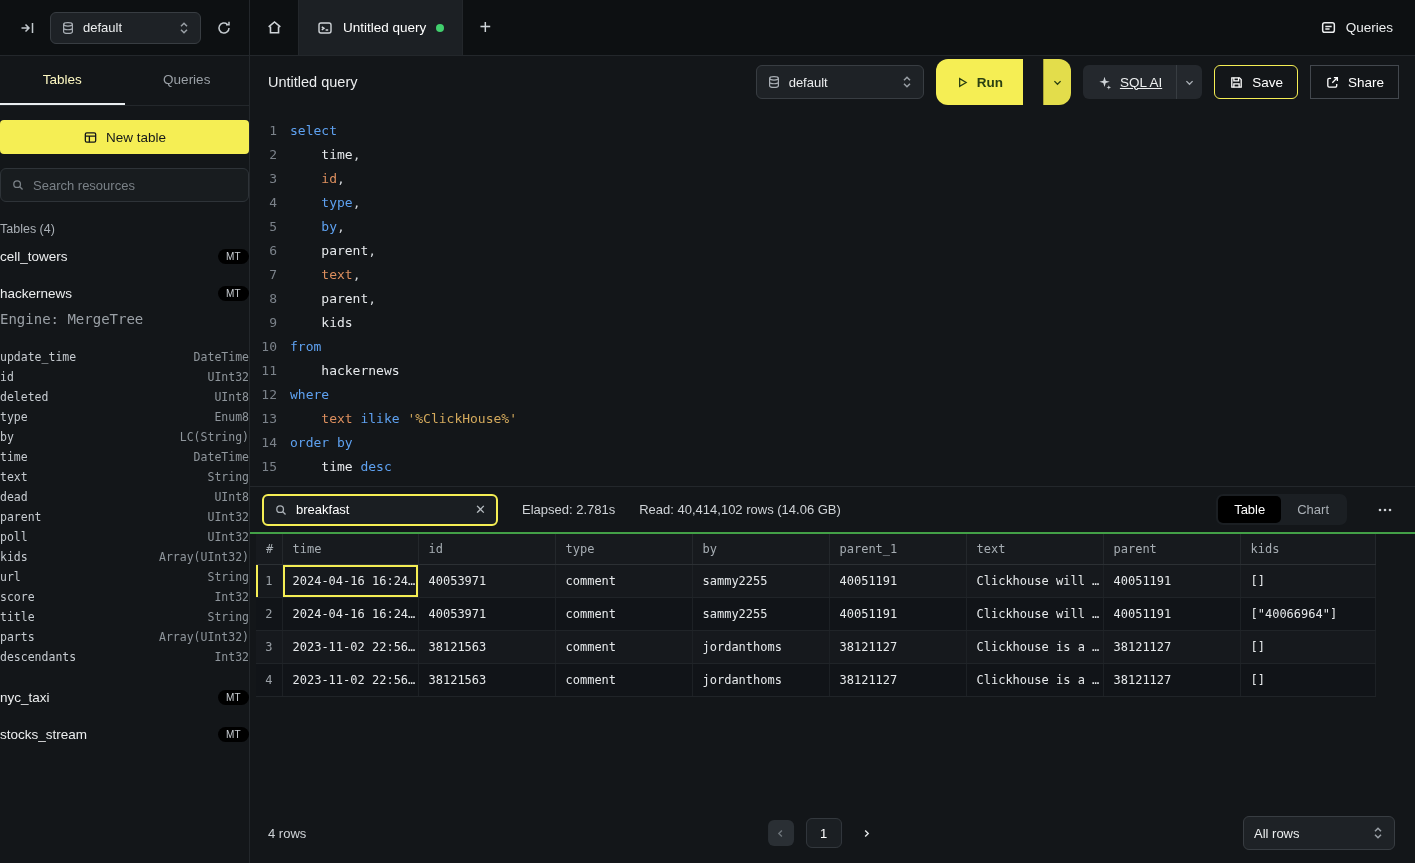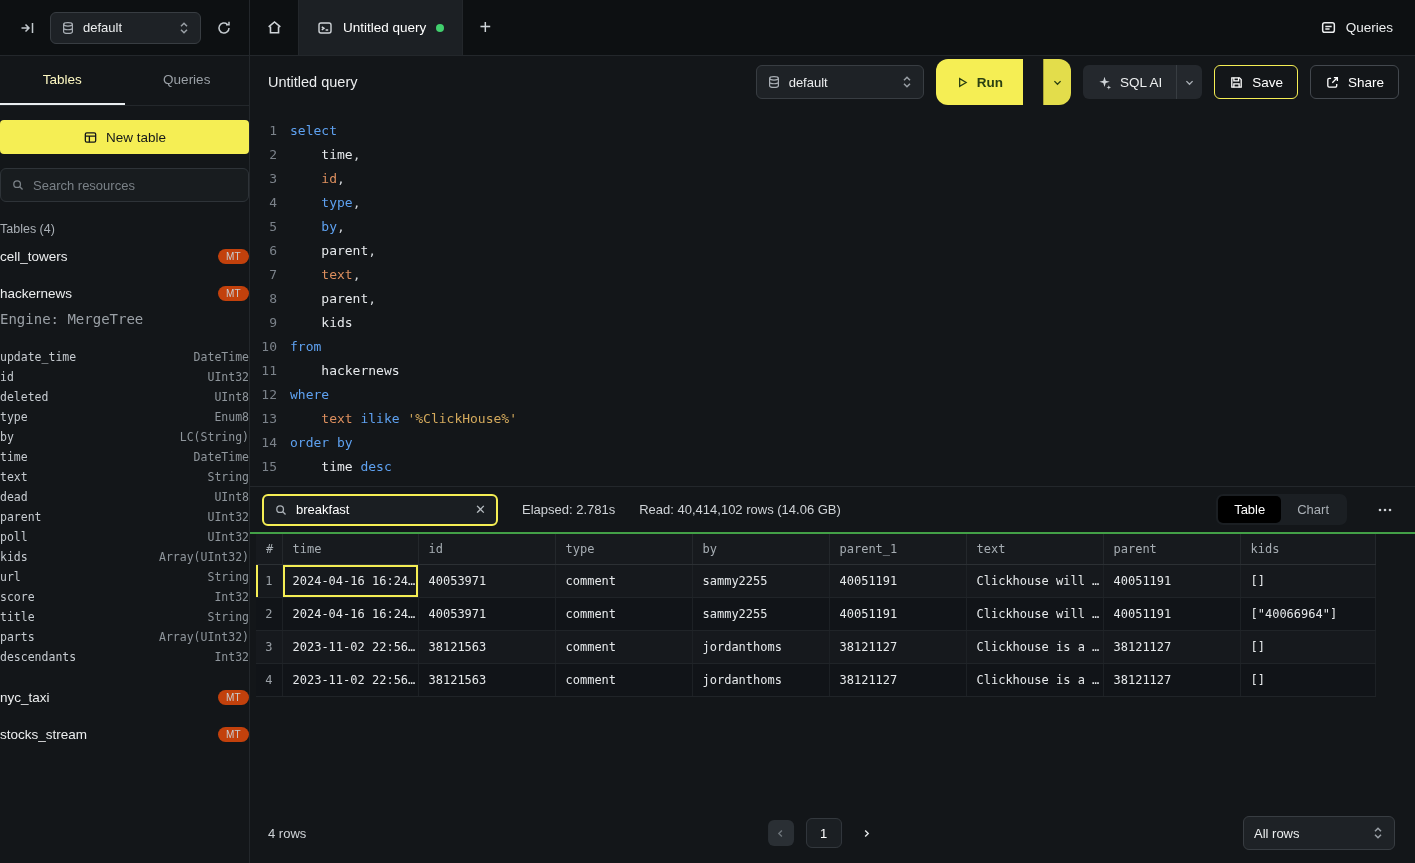--- a/index.html
+++ b/index.html
@@ -42,39 +42,39 @@
   .sidebar-tabs { height:50px; flex:none; display:flex; border-bottom:1px solid var(--border); }
   .sidebar-tab { flex:1; display:flex; align-items:center; justify-content:center; color:#9aa0a6; font-size:13.5px; cursor:pointer; border-bottom:2px solid transparent; }
   .sidebar-tab.active { color:#fef9c3; border-bottom-color:#e9edf0; }
   .sidebar-body { padding:14px 0; overflow:hidden; }
   .new-table-btn { width:100%; height:34px; background:var(--accent); color:#15181a; border:none; border-radius:4px; font-size:13.5px; font-family:"Liberation Sans",sans-serif; display:flex; align-items:center; justify-content:center; gap:8px; cursor:pointer; }
   .sidebar-search { margin-top:14px; height:34px; background:#181c1f; border:1px solid #2e3338; border-radius:6px; display:flex; align-items:center; gap:8px; padding:0 10px; color:#7a8187; }
   .sidebar-search input { flex:1; background:transparent; border:none; outline:none; color:#e8eaec; font-size:13px; font-family:"Liberation Sans",sans-serif; }
   .sidebar-search input::placeholder { color:#7a8187; }
   .section-title { margin-top:20px; color:#aab0b6; font-size:12.5px; }
   .table-item { margin-top:4px; height:33px; display:flex; align-items:center; justify-content:space-between; color:#eceeef; font-size:13.5px; cursor:pointer; }
-  .badge { background:#c2410c; color:#c9ced3; border-radius:10px; padding:2px 8px; font-size:10px; letter-spacing:.3px; }
+  .badge { background:#000000; color:#c9ced3; border-radius:10px; padding:2px 8px; font-size:10px; letter-spacing:.3px; }
   .engine-line { margin:1px 0 20px; color:#9aa0a6; font-size:14px; font-family:"DejaVu Sans Mono",monospace; }
   .col-row { height:20px; display:flex; align-items:center; justify-content:space-between; font-family:"DejaVu Sans Mono",monospace; font-size:11.5px; cursor:pointer; }
   .col-name { color:#c6cbd0; }
   .col-type { color:#8f969c; }
   .cols-gap { height:10px; }
 
   
   .query-header { height:52px; flex:none; display:flex; align-items:center; gap:12px; padding:0 16px 0 18px; }
   .query-title { font-size:14.5px; color:#eceeef; margin-right:auto; }
   .query-header .select { width:168px; height:34px; }
   .run-split { display:flex; height:46px; border-radius:12px; overflow:hidden; cursor:pointer;gap:20px; }
   .run-main { background:var(--accent); color:#2b4012; display:flex; align-items:center; gap:8px; padding:0 20px; font-size:13.5px; font-weight:700; border:none; cursor:pointer; font-family:"Liberation Sans",sans-serif; }
   .run-caret { width:28px; background:#e3dd4b; display:flex; align-items:center; justify-content:center; color:#2b4012; border:none; border-left:1px solid rgba(0,0,0,.25); cursor:pointer; }
   .sqlai-btn { display:flex; height:34px; background:#24282d; border-radius:6px; overflow:hidden; cursor:pointer; }
-  .sqlai-main { display:flex; align-items:center; gap:8px; padding:0 14px; color:#eceeef; font-size:13.5px; background:none; border:none; cursor:pointer; font-family:"Liberation Sans",sans-serif; }
+  .sqlai-main { display:flex; align-items:center; gap:8px; padding:0 14px; color:#eceeef; font-size:13.5px; background:none; border:none; cursor:pointer; font-family:"Liberation Sans",sans-serif;text-decoration:underline; }
   .sqlai-caret { width:26px; display:flex; align-items:center; justify-content:center; color:#aab0b6; border-left:1px solid #383d42; }
   .save-btn { height:34px; border:1.5px solid var(--accent); border-radius:6px; padding:0 14px; display:flex; align-items:center; gap:8px; color:#fff; background:transparent; font-size:13.5px; cursor:pointer; font-family:"Liberation Sans",sans-serif; }
-  .share-btn { height:34px; border:1px solid #43484e; border-radius:6px; padding:0 14px; display:flex; align-items:center; gap:8px; color:#fff; background:transparent; font-size:13.5px; cursor:pointer; font-family:"Liberation Sans",sans-serif; }
+  .share-btn { height:34px; border:1px solid #43484e; border-radius:0; padding:0 14px; display:flex; align-items:center; gap:8px; color:#fff; background:transparent; font-size:13.5px; cursor:pointer; font-family:"Liberation Sans",sans-serif; }
 
   
   .editor { padding:10px 0 8px; flex:none; }
   .code-line { display:flex; height:24px; align-items:center; font-family:"DejaVu Sans Mono",monospace; font-size:13px; }
   .ln { width:27px; flex:none; text-align:right; color:#7b828a; }
   .code { margin-left:13px; white-space:pre; }
   .c-kw  { color:#5ea1f0; }
   .c-fld { color:#dd8f5e; }
   .c-str { color:#d3a95c; }
   .c-id  { color:#e6e9ec; }

